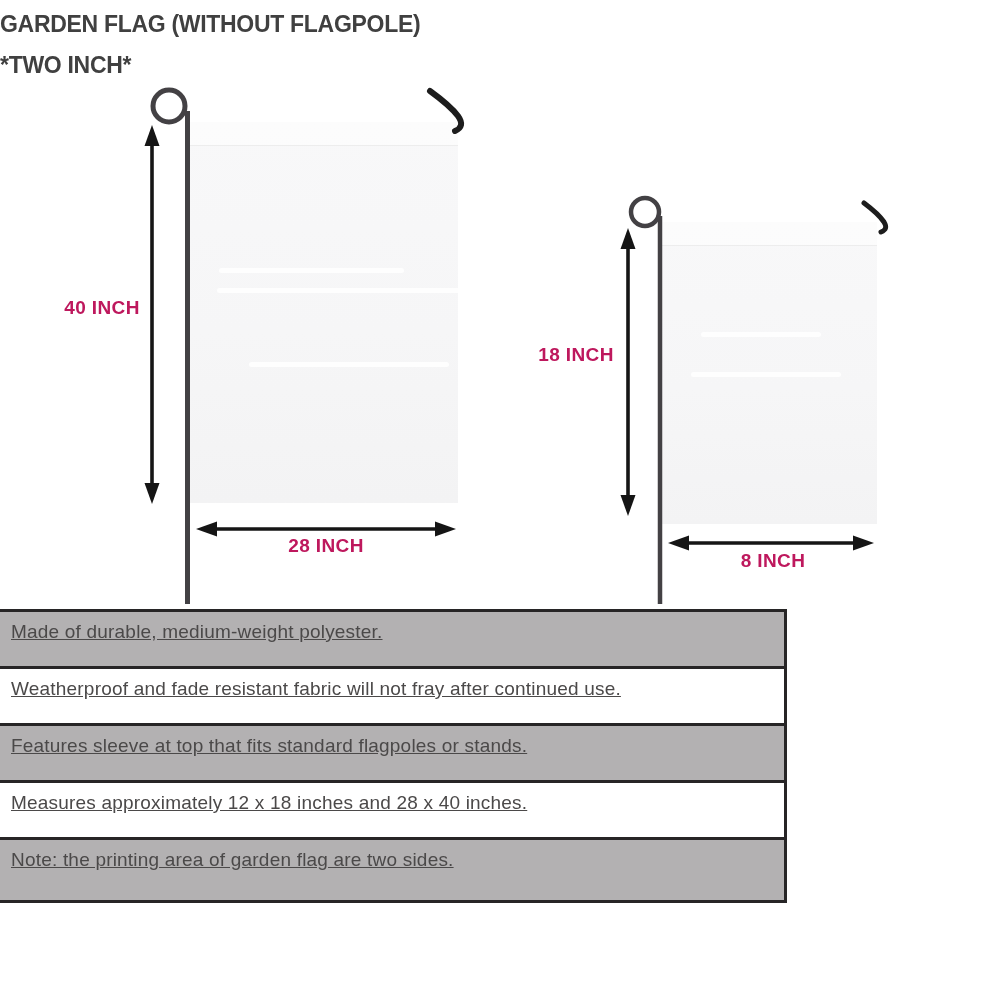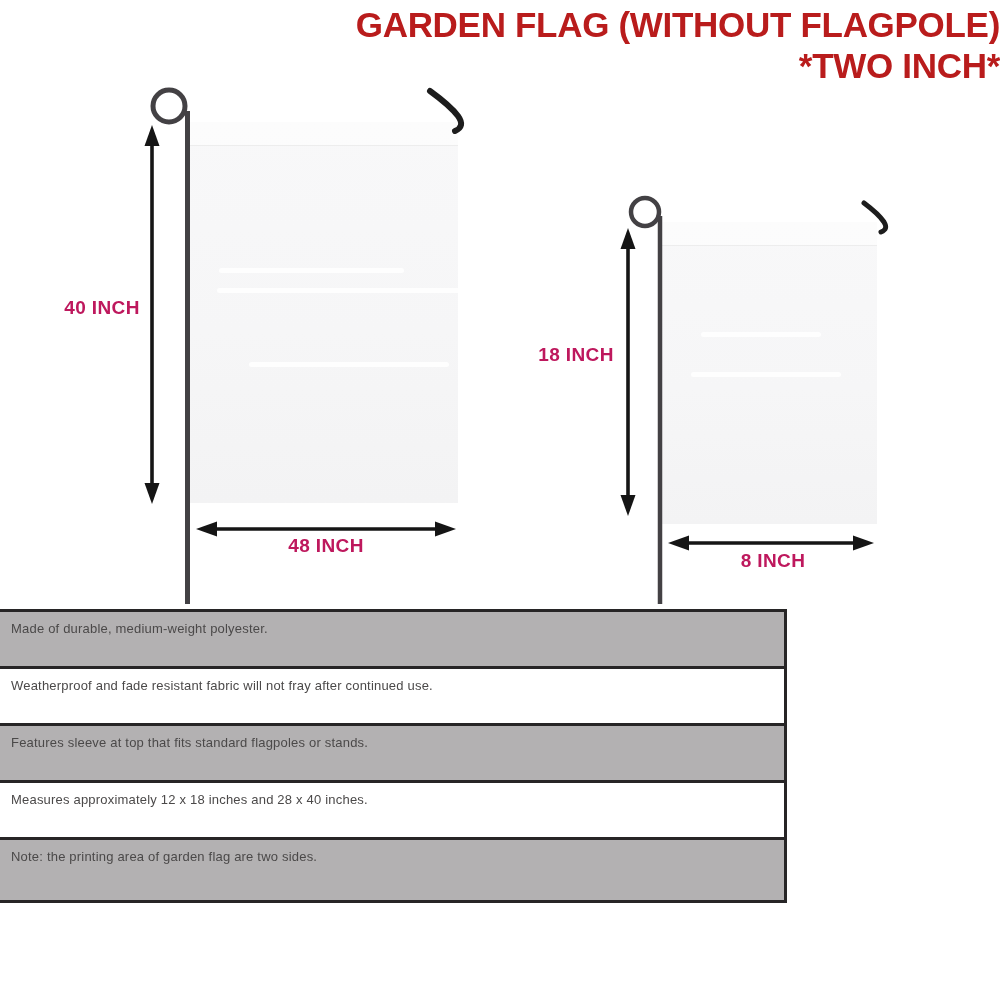--- a/index.html
+++ b/index.html
@@ -15,24 +15,24 @@
     background: #ffffff;
     overflow: hidden;
   }
 
   
   .title {
     position: absolute;
     top: 4px;
     left: 0;
     width: 1000px;
-    text-align: right;
-    color: #b91c1c;
+    text-align: left;
+    color: #404040;
     font-weight: bold;
-    font-size: 35px;
+    font-size: 23px;
     line-height: 41px;
     letter-spacing: -0.3px;
   }
 
   
   .flag {
     position: absolute;
     background: linear-gradient(180deg, #f8f8f9 0%, #f6f6f7 55%, #f3f3f4 100%);
   }
   .flag-large { left: 189px; top: 122px; width: 269px; height: 381px; }
@@ -82,24 +82,25 @@
     width: 790px;
     border: 3px solid #272526;
     background: #ffffff;
     box-sizing: border-box;
   }
   .spec-row {
     box-sizing: border-box;
     height: 57px;
     border-bottom: 3px solid #272526;
     padding: 9px 12px 12px 11px;
-    font-size: 13px;
+    font-size: 19px;
     letter-spacing: 0.2px;
     color: #4b4949;
     background: #ffffff;
+    text-decoration: underline;
   }
   .spec-row:nth-child(odd) { background: #b3b1b2; }
   .spec-row:last-child { height: 60px; border-bottom: none; }
 </style>
 </head>
 <body>
 
 <div class="stage">
 
   <div class="title">
@@ -151,21 +152,21 @@
     </g>
 
     <g fill="#151515">
       <line x1="685" y1="543" x2="857" y2="543" stroke="#151515" stroke-width="3.6"></line>
       <polygon points="668,543 689,535.5 689,550.5"></polygon>
       <polygon points="874,543 853,535.5 853,550.5"></polygon>
     </g>
   </svg>
 
   <span class="dim dim-large-height">40 INCH</span>
-  <span class="dim dim-large-width">48 INCH</span>
+  <span class="dim dim-large-width">28 INCH</span>
   <span class="dim dim-small-height">18 INCH</span>
   <span class="dim dim-small-width">8 INCH</span>
 
   <div class="spec-table">
     <div class="spec-row">
       <span>Made of durable, medium-weight polyester.</span>
     </div>
     <div class="spec-row">
       <span>Weatherproof and fade resistant fabric will not fray after continued use.</span>
     </div>

